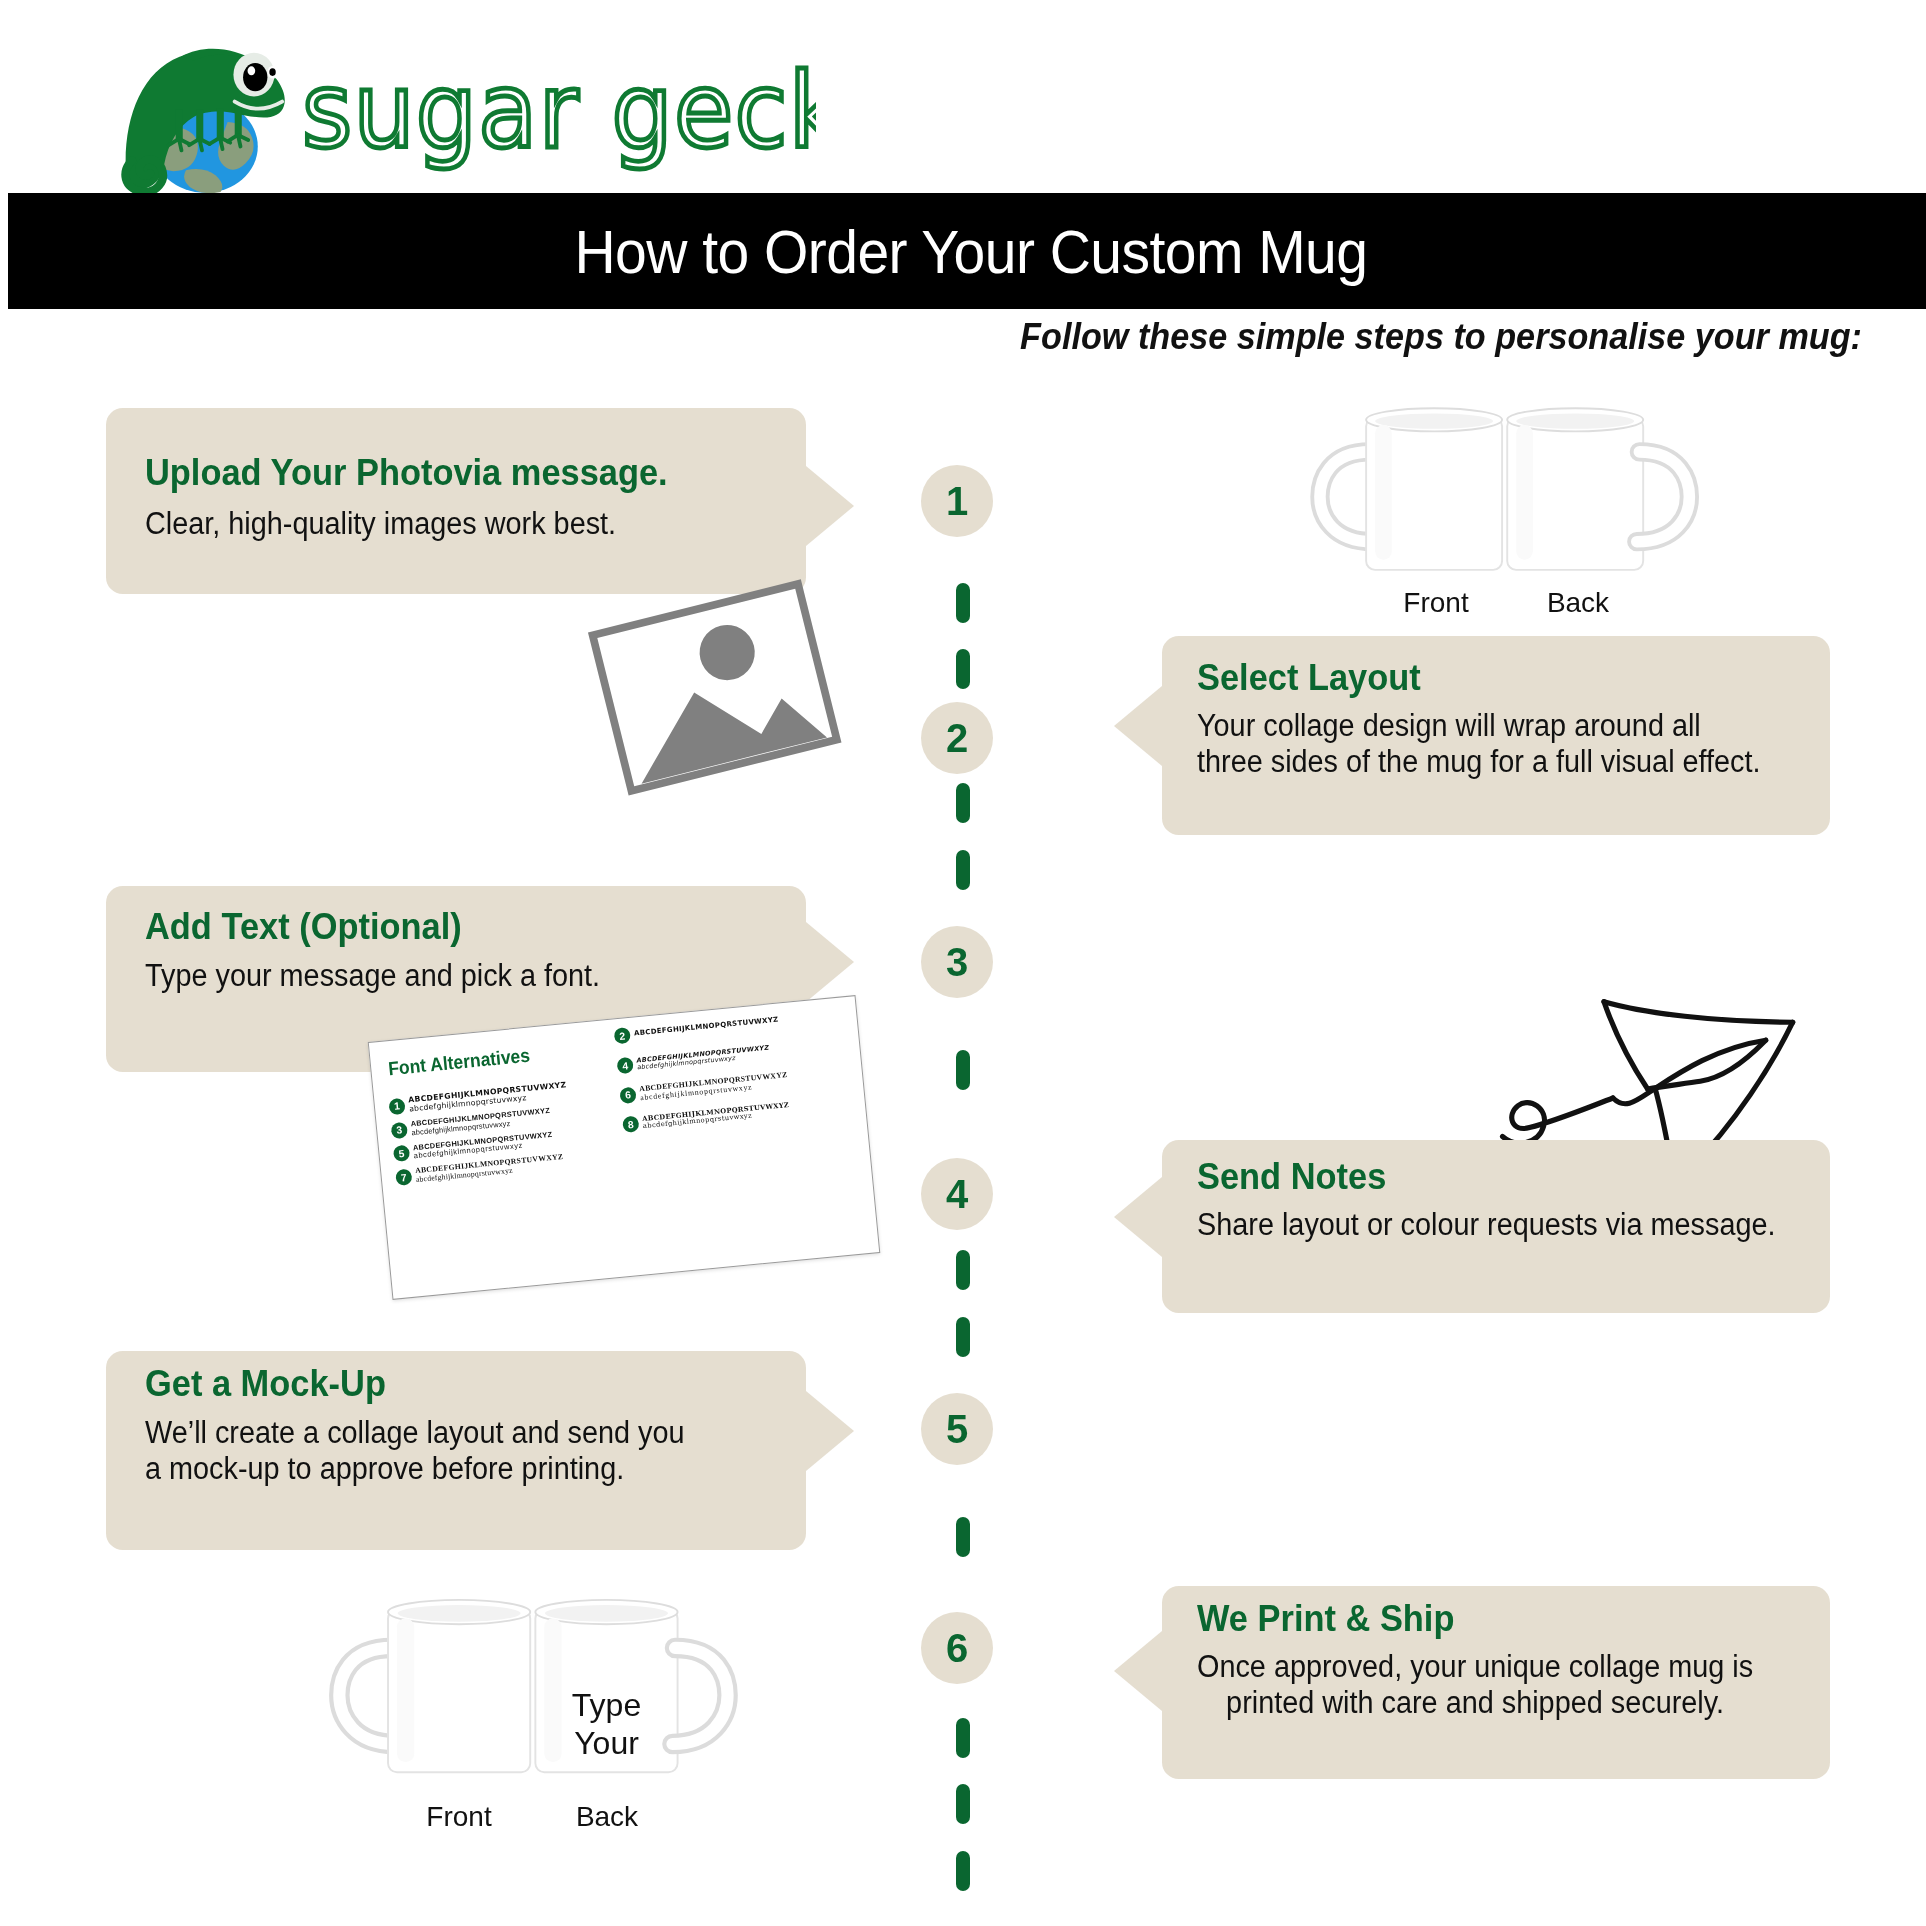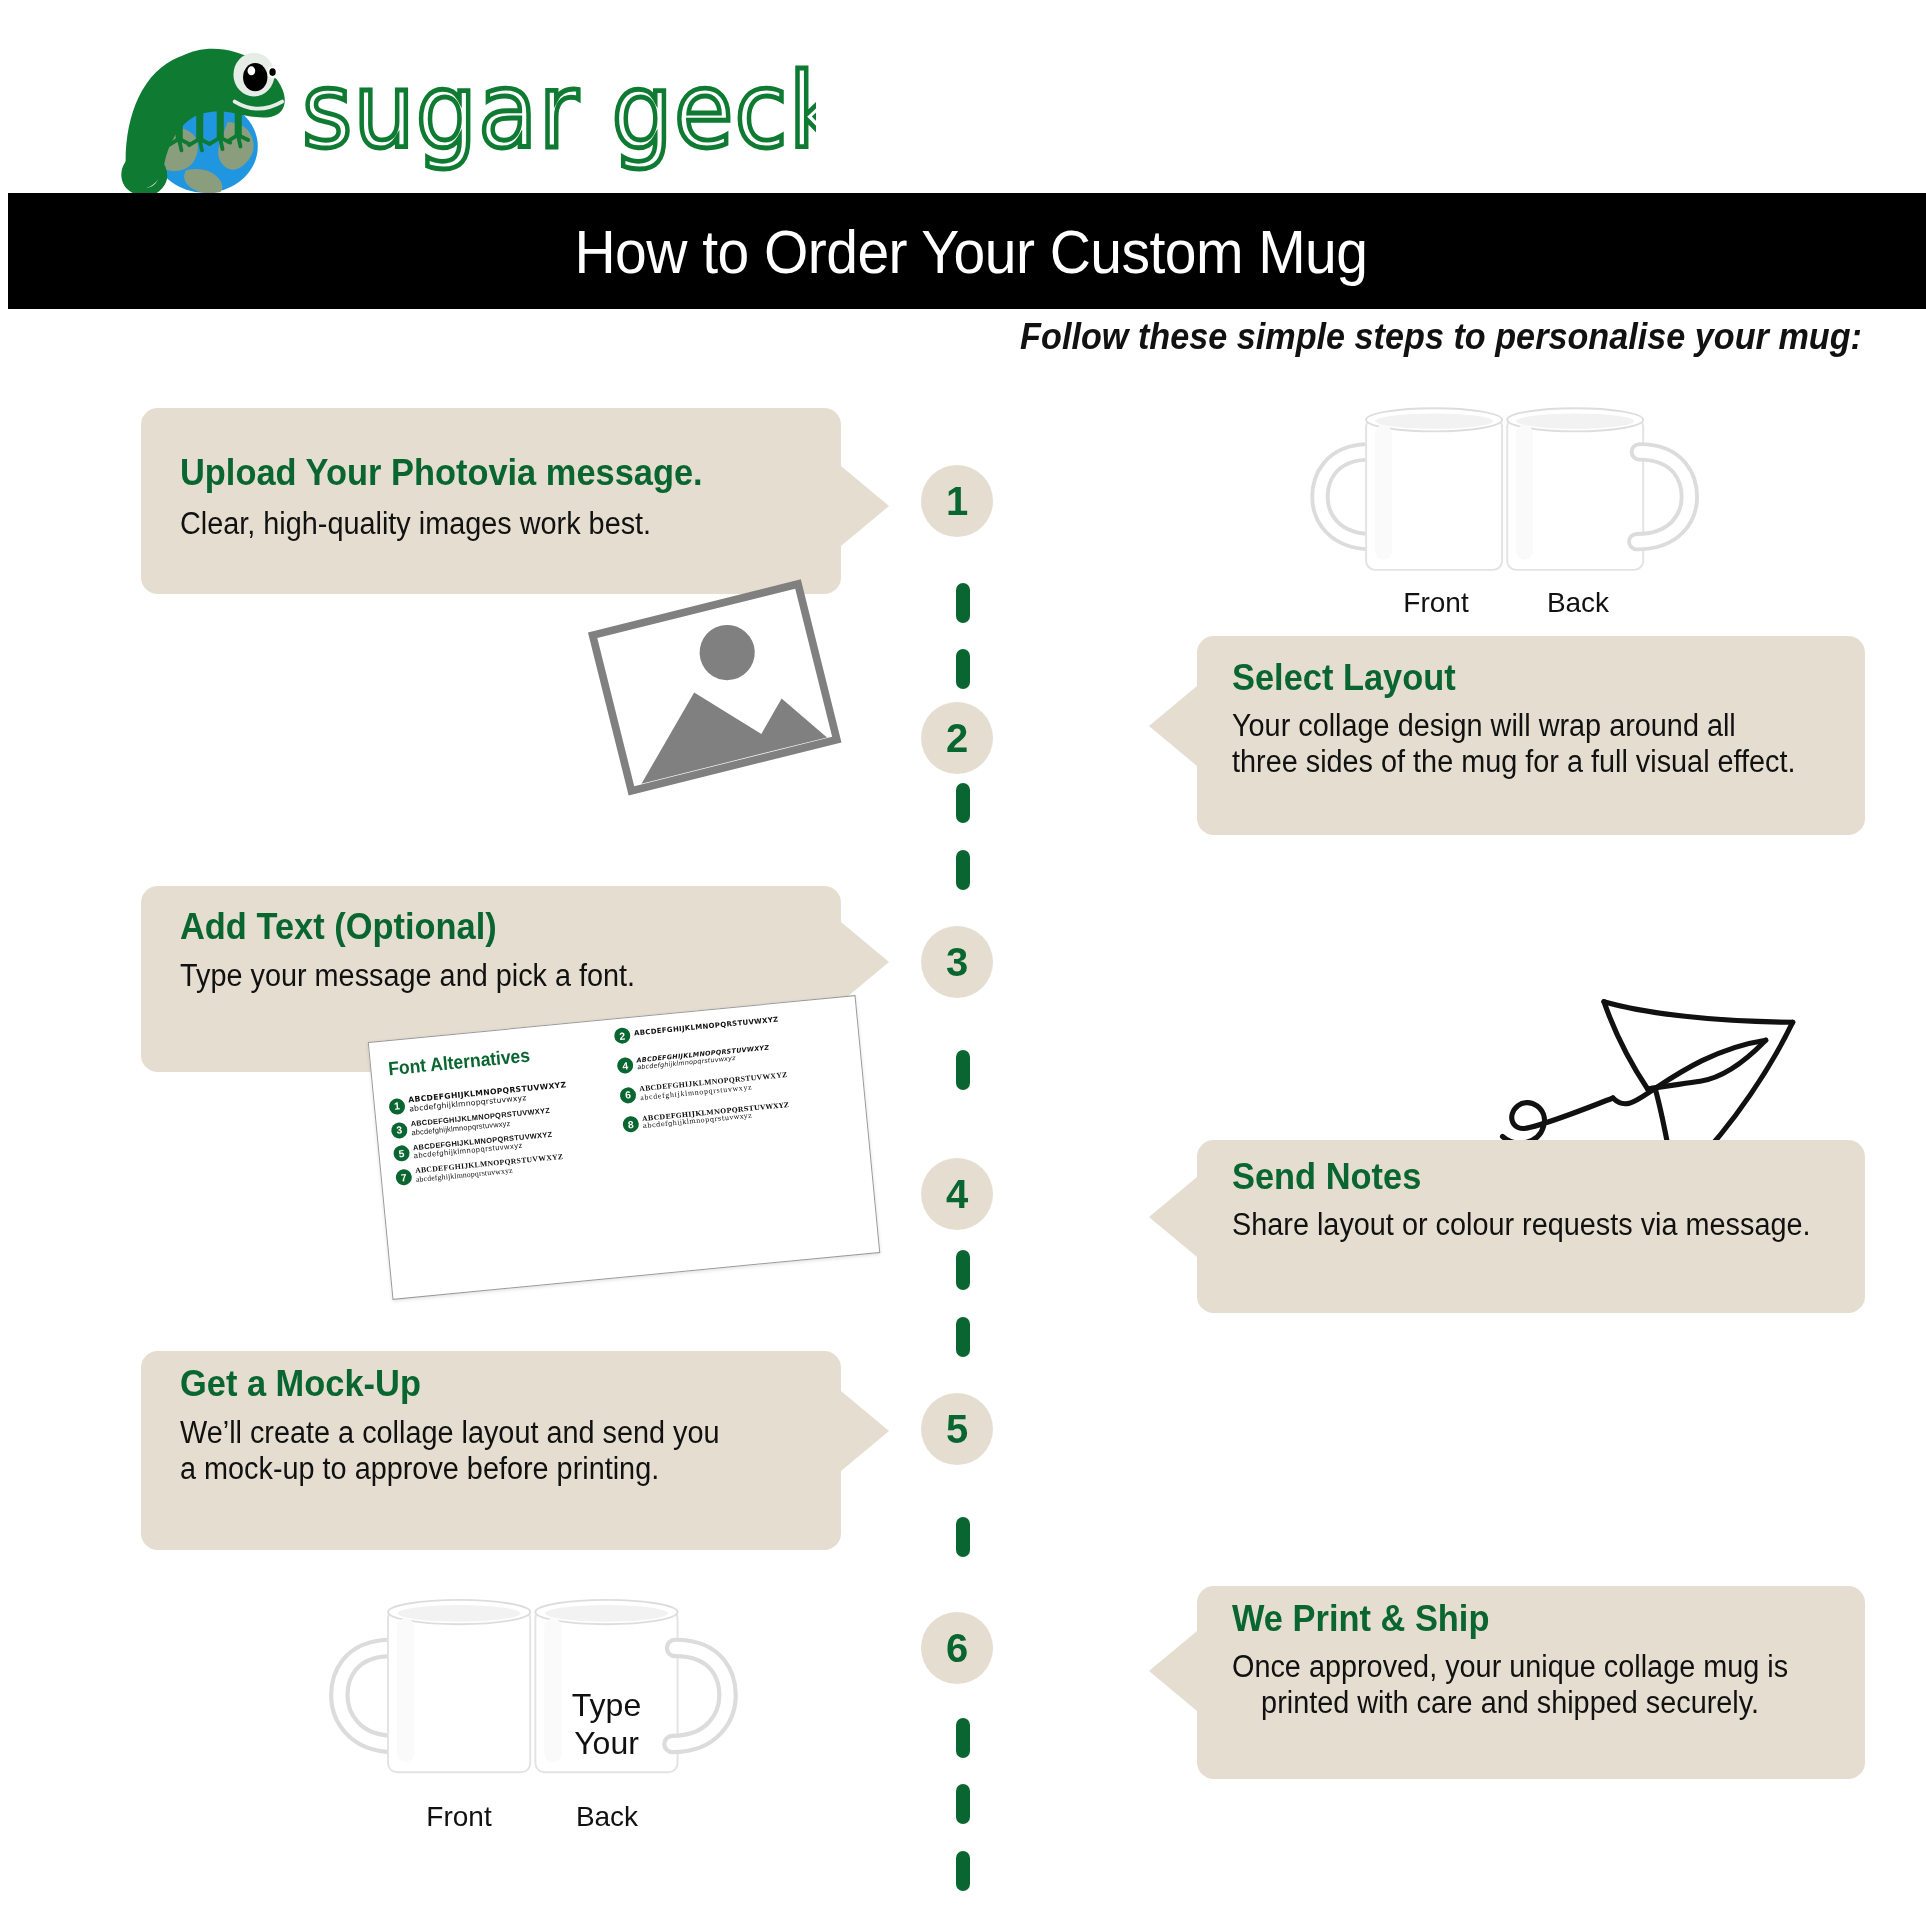--- a/index.html
+++ b/index.html
@@ -22,21 +22,21 @@
       transform:scaleX(0.95);transform-origin:right center;}
 
   
   #timeline{position:absolute;left:956px;top:449px;width:14px;height:1457px;}
   .dash{position:absolute;left:0;width:14px;height:40px;background:#0a6630;border-radius:7px;}
   .step-circle{position:absolute;width:72px;height:72px;border-radius:50%;
       background:#e5ded0;display:flex;align-items:center;justify-content:center;
       color:#0a6630;font-size:40px;font-weight:700;z-index:5;}
 
   
-  .callout{position:absolute;background:#e5ded0;border-radius:16.7px;box-sizing:border-box;margin-left:35px;}
+  .callout{position:absolute;background:#e5ded0;border-radius:16.7px;box-sizing:border-box;}
   .callout .title{color:#0a6630;font-weight:700;font-size:37px;line-height:1.05;
       transform:scaleX(0.93);transform-origin:left center;white-space:nowrap;}
   .callout .body{color:#111;font-size:31px;line-height:1.16;font-weight:400;
       transform:scaleX(0.93);transform-origin:left center;}
   .callout .body .ln{display:block;white-space:nowrap;}
   .tail-right{position:absolute;width:0;height:0;border-top:40px solid transparent;
       border-bottom:40px solid transparent;border-left:48px solid #e5ded0;}
   .tail-left{position:absolute;width:0;height:0;border-top:40px solid transparent;
       border-bottom:40px solid transparent;border-right:48px solid #e5ded0;}
 

